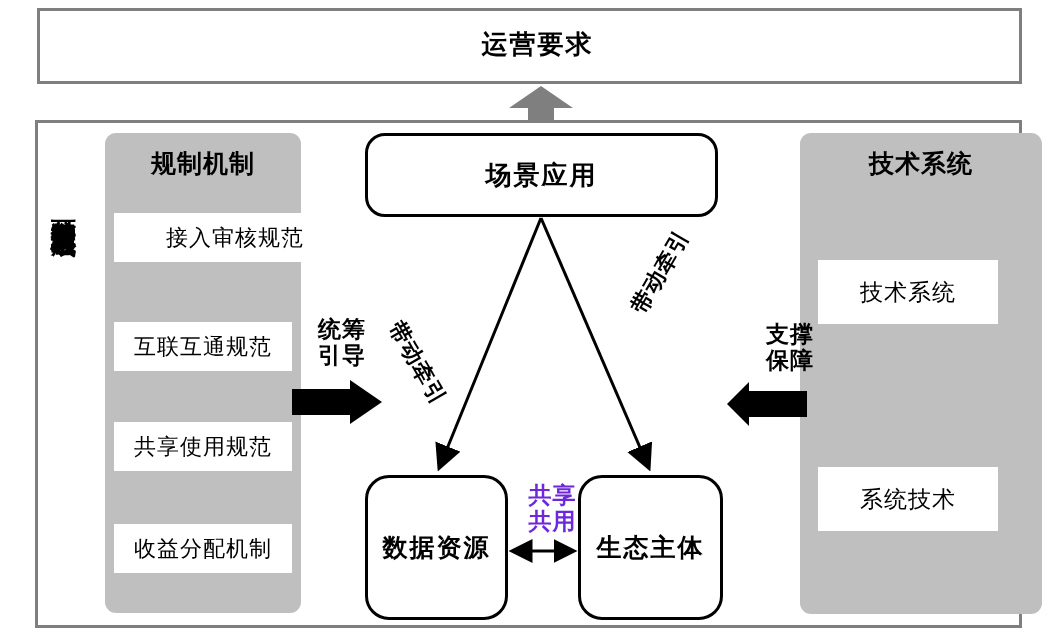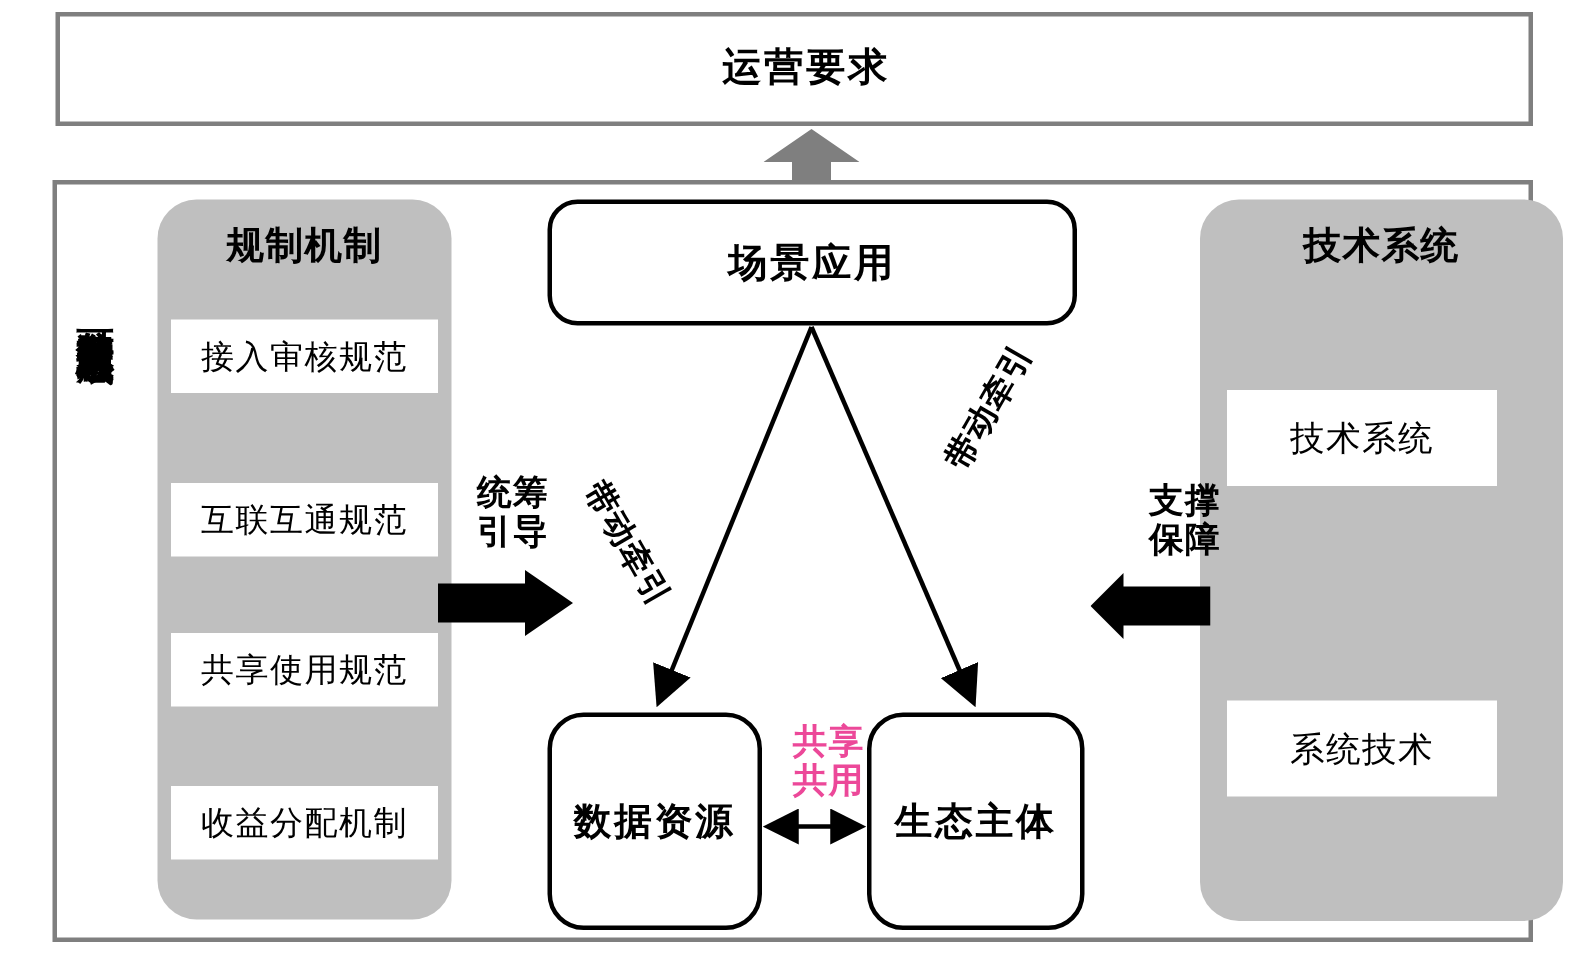--- a/index.html
+++ b/index.html
@@ -63,21 +63,21 @@
     writing-mode:vertical-rl;
     text-orientation:upright;
     letter-spacing:1px;
     white-space:nowrap;
   }
 
   
   .pillar{
     position:absolute;
     background:#bfbfbf;
-    border-radius:26px;
+    border-radius:11px;
   }
   .pillar-left{ left:105px;top:133px;width:196px;height:480px; }
   .pillar-right{ left:800px;top:133px;width:242px;height:481px; }
 
   .pillar-title{
     position:absolute;
     left:0;right:0;
     top:14px;
     text-align:center;
     font-size:25px;
@@ -157,21 +157,21 @@
     white-space:nowrap;
   }
   .share-label{
     position:absolute;
     left:505px;top:482px;
     width:95px;
     font-size:23px;
     font-weight:bold;
     text-align:center;
     line-height:1.14;
-    color:#ec4899;
+    color:#6d28d9;
     letter-spacing:1px;
   }
 </style>
 </head>
 <body>
 
 <div id="stage">
 
   <div class="top-box">
     <div class="top-box-label">运营要求</div>
@@ -182,21 +182,21 @@
       <polygon points="32,0 64,22 45,22 45,38 19,38 19,22 0,22" fill="#7f7f7f"></polygon>
     </svg>
   </div>
 
   <div class="frame"></div>
 
   <div class="vert-label">可信数据空间五大核心组成</div>
 
   <div class="pillar pillar-left">
     <div class="pillar-title">规制机制</div>
-    <div class="pill-item left" style="top:80px;">接入审核规范</div>
+    <div class="pill-item left" style="top:80px;padding-left:32px;">接入审核规范</div>
     <div class="pill-item left" style="top:189px;">互联互通规范</div>
     <div class="pill-item left" style="top:289px;">共享使用规范</div>
     <div class="pill-item left" style="top:391px;">收益分配机制</div>
   </div>
 
   <div class="pillar pillar-right">
     <div class="pillar-title">技术系统</div>
     <div class="pill-item right" style="top:127px;">技术系统</div>
     <div class="pill-item right" style="top:334px;">系统技术</div>
   </div>

